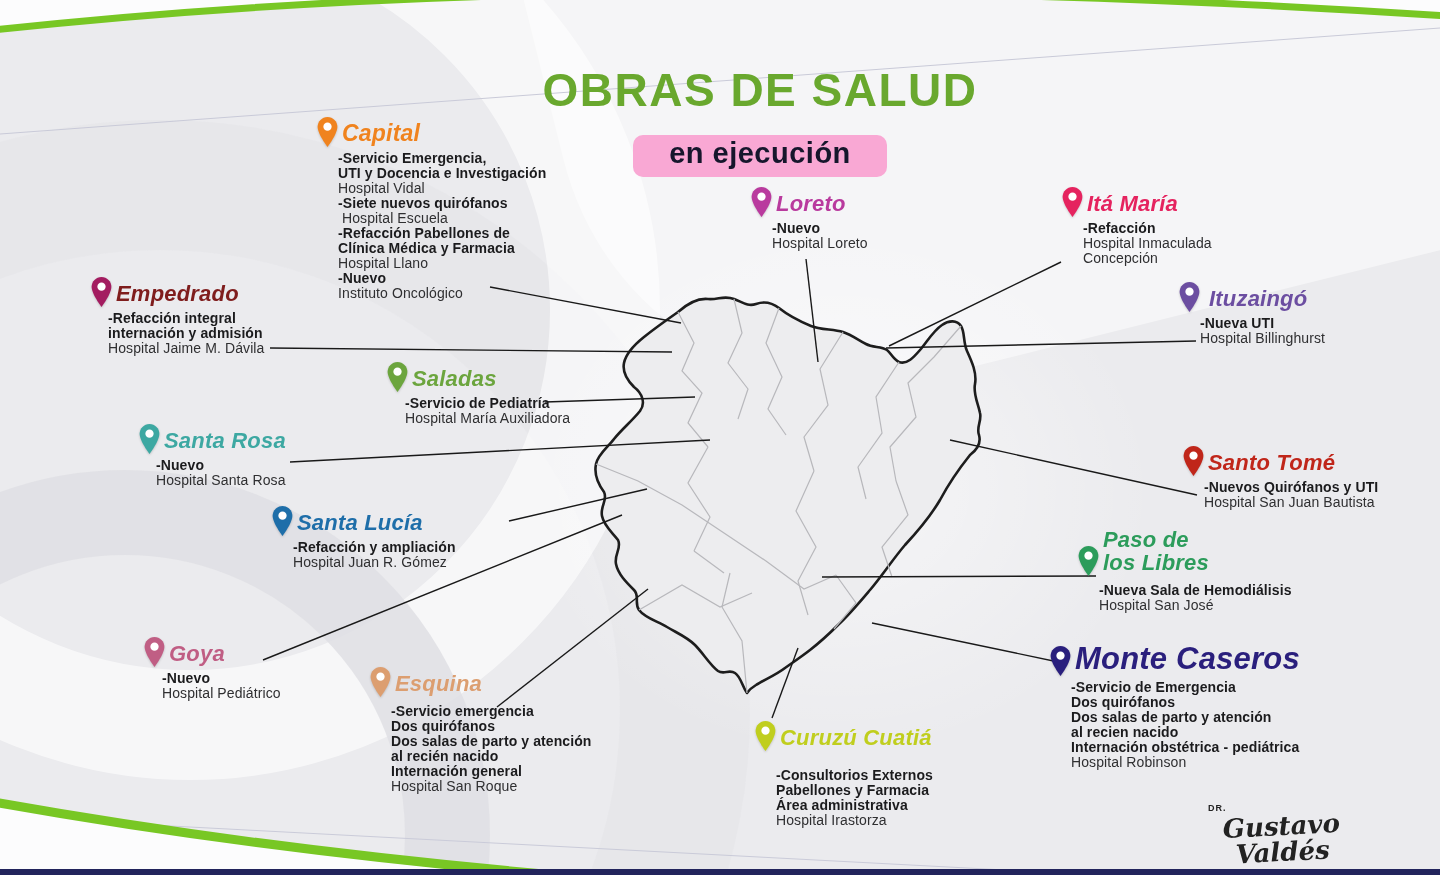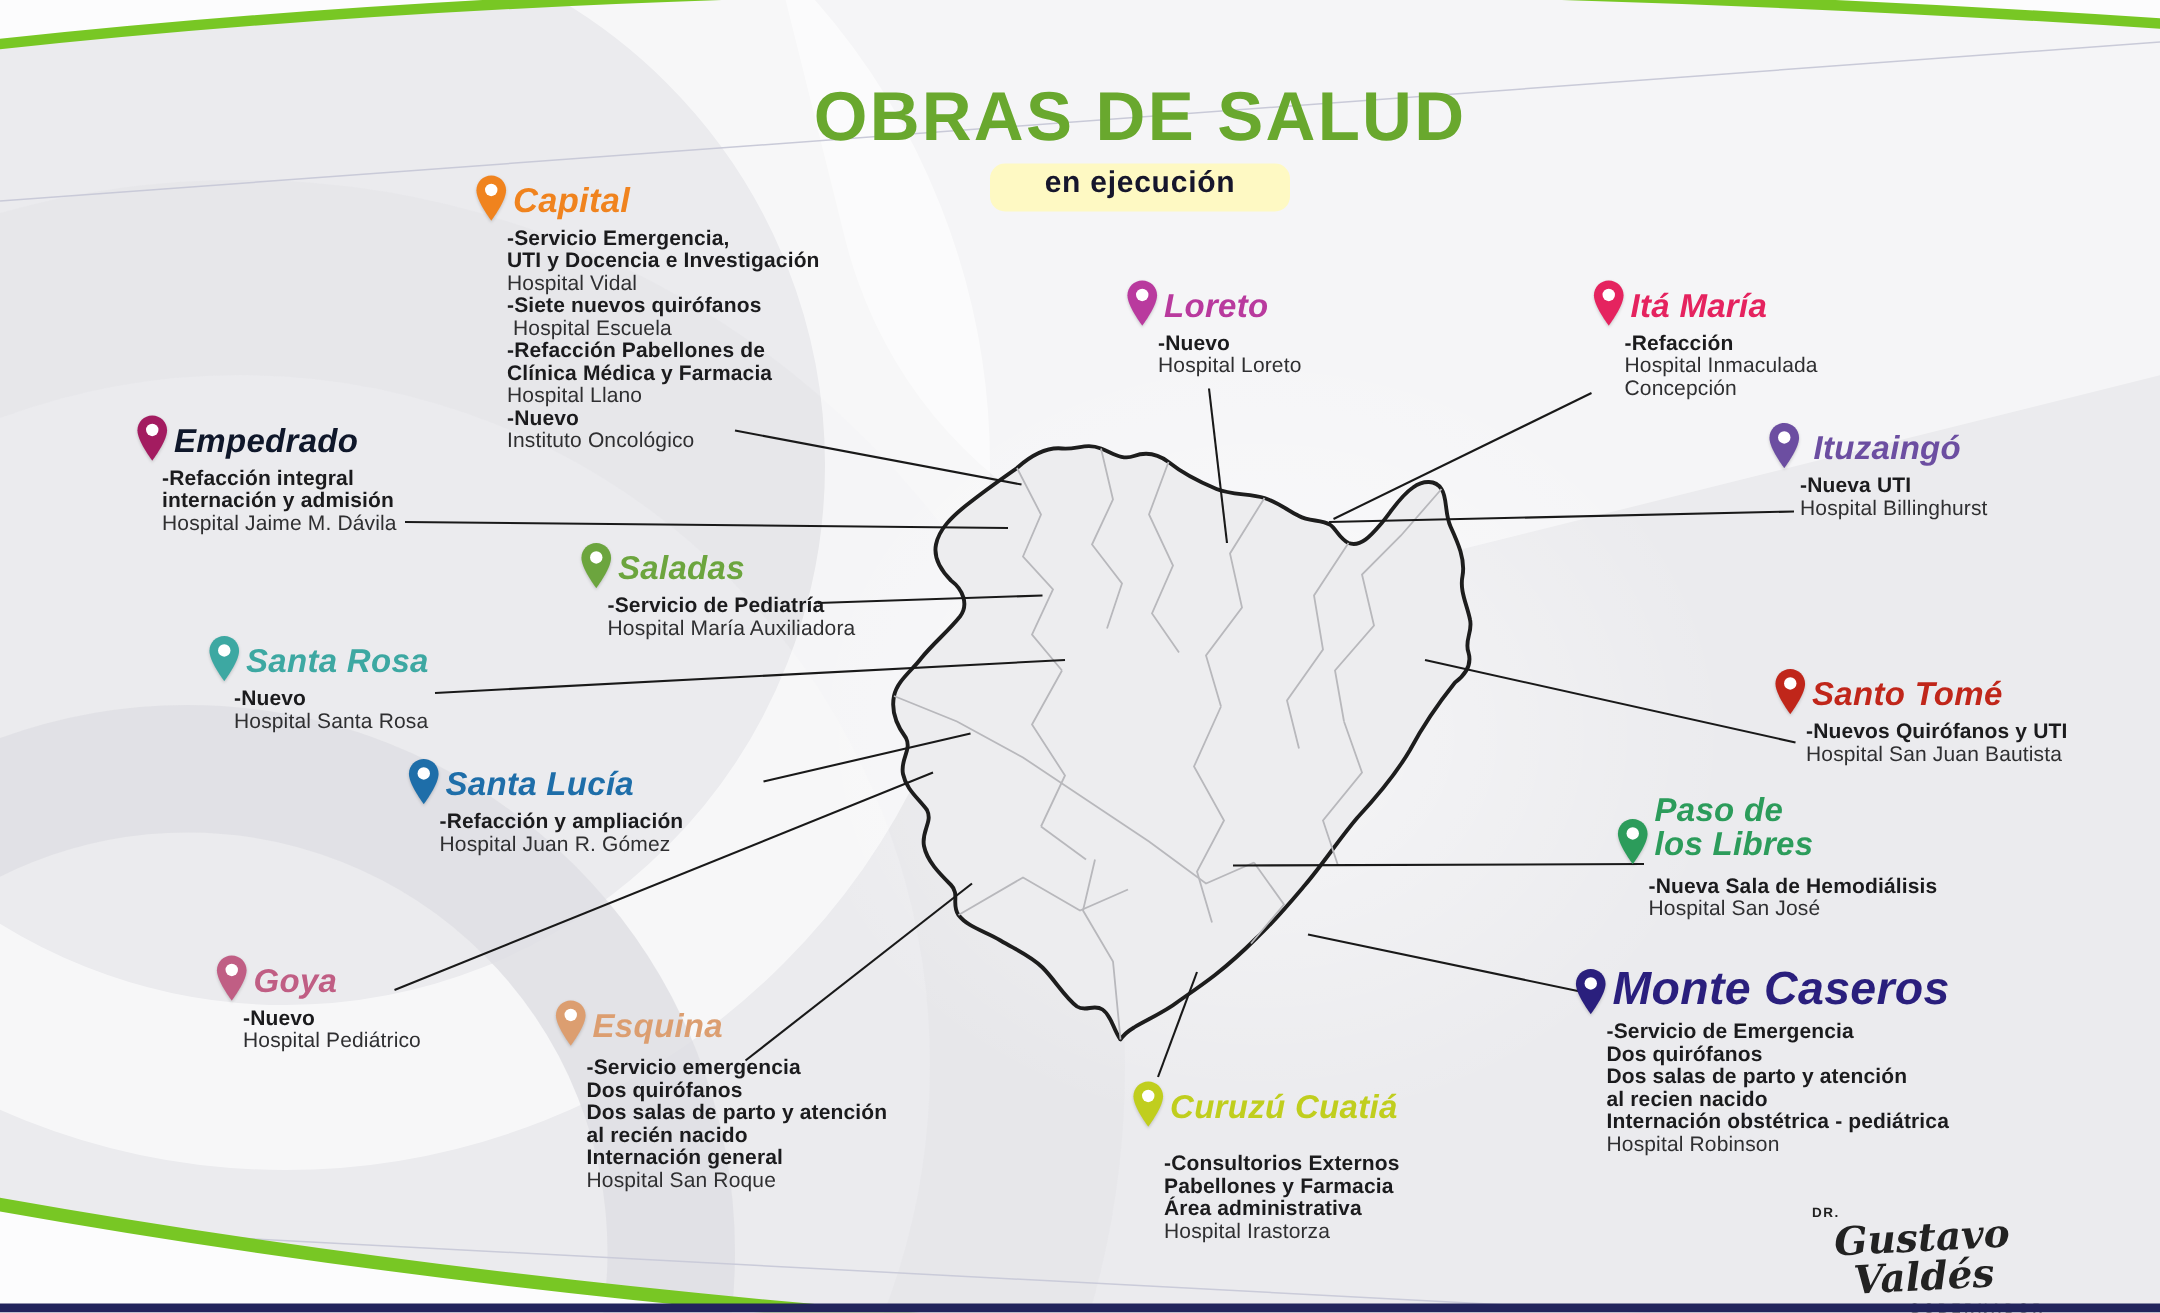--- a/index.html
+++ b/index.html
@@ -17,23 +17,23 @@
   #ring3{left:-280px;top:-160px;width:720px;height:720px;border:110px solid rgba(255,255,255,.6);}
   .wedge{position:absolute;right:-260px;top:-250px;width:1150px;height:570px;
     background:rgba(255,255,255,.5);transform:rotate(-14deg);border-radius:0 0 0 300px;pointer-events:none;}
   .mapglow{position:absolute;left:520px;top:220px;width:640px;height:540px;pointer-events:none;
     background:radial-gradient(ellipse at center, rgba(255,255,255,.55), rgba(255,255,255,0) 70%);}
 
   .overlay{position:absolute;left:0;top:0;pointer-events:none;}
 
   
   .title-wrap{position:absolute;left:400px;top:54px;width:720px;text-align:center;}
-  .main-title{margin:0;font-size:46px;font-weight:bold;color:#69A82E;letter-spacing:1.5px;line-height:1;}
-  .badge{display:inline-block;margin-top:9px;background:#fef9c3;color:#16162c;
-    font-size:20px;font-weight:bold;padding:2px 36px 7px;border-radius:10px;letter-spacing:.5px;}
+  .main-title{margin:13px;font-size:46px;font-weight:bold;color:#69A82E;letter-spacing:1.5px;line-height:1;}
+  .badge{display:inline-block;margin-top:9px;background:#f9a8d4;color:#16162c;
+    font-size:29px;font-weight:bold;padding:2px 36px 7px;border-radius:10px;letter-spacing:.5px;}
 
   
   .loc{position:absolute;}
   .pinrow{display:flex;align-items:flex-end;gap:3px;font-style:italic;}
   .pin{width:23px;height:32px;flex:0 0 auto;filter:drop-shadow(0 1px 1px rgba(0,0,0,.18));}
   .cityname{font-size:22px;font-weight:bold;letter-spacing:.2px;line-height:1;padding-bottom:3px;}
   .cityname.two div{line-height:1.05;}
   .details{margin:3px 0 0 22px;}
   .dl{font-size:14px;line-height:1.07;color:#2f2f31;letter-spacing:.1px;white-space:nowrap;}
   .dl.b{font-weight:bold;color:#1b1b1d;}
@@ -186,21 +186,21 @@
       <div class="dl">Hospital Billinghurst</div>
     </div>
   </div>
 
   <div class="loc" style="left:90px;top:276px">
     <div class="pinrow">
       <svg class="pin" viewBox="0 0 24 34">
           <path d="M12 1C6.2 1 1.5 5.7 1.5 11.5 1.5 19.3 12 33 12 33s10.5-13.7 10.5-21.5C22.5 5.7 17.8 1 12 1z" fill="#A31C60"></path>
           <circle cx="12" cy="11.3" r="4.4" fill="#fff"></circle>
         </svg>
-      <span class="cityname" style="color: #0f172a;">Empedrado</span>
+      <span class="cityname" style="color: #7f1d1d;">Empedrado</span>
     </div>
     <div class="details" style="margin-left:18px">
       <div class="dl b">-Refacción integral</div>
       <div class="dl b">internación y admisión</div>
       <div class="dl">Hospital Jaime M. Dávila</div>
     </div>
   </div>
 
   <div class="loc" style="left:386px;top:361px">
     <div class="pinrow">

